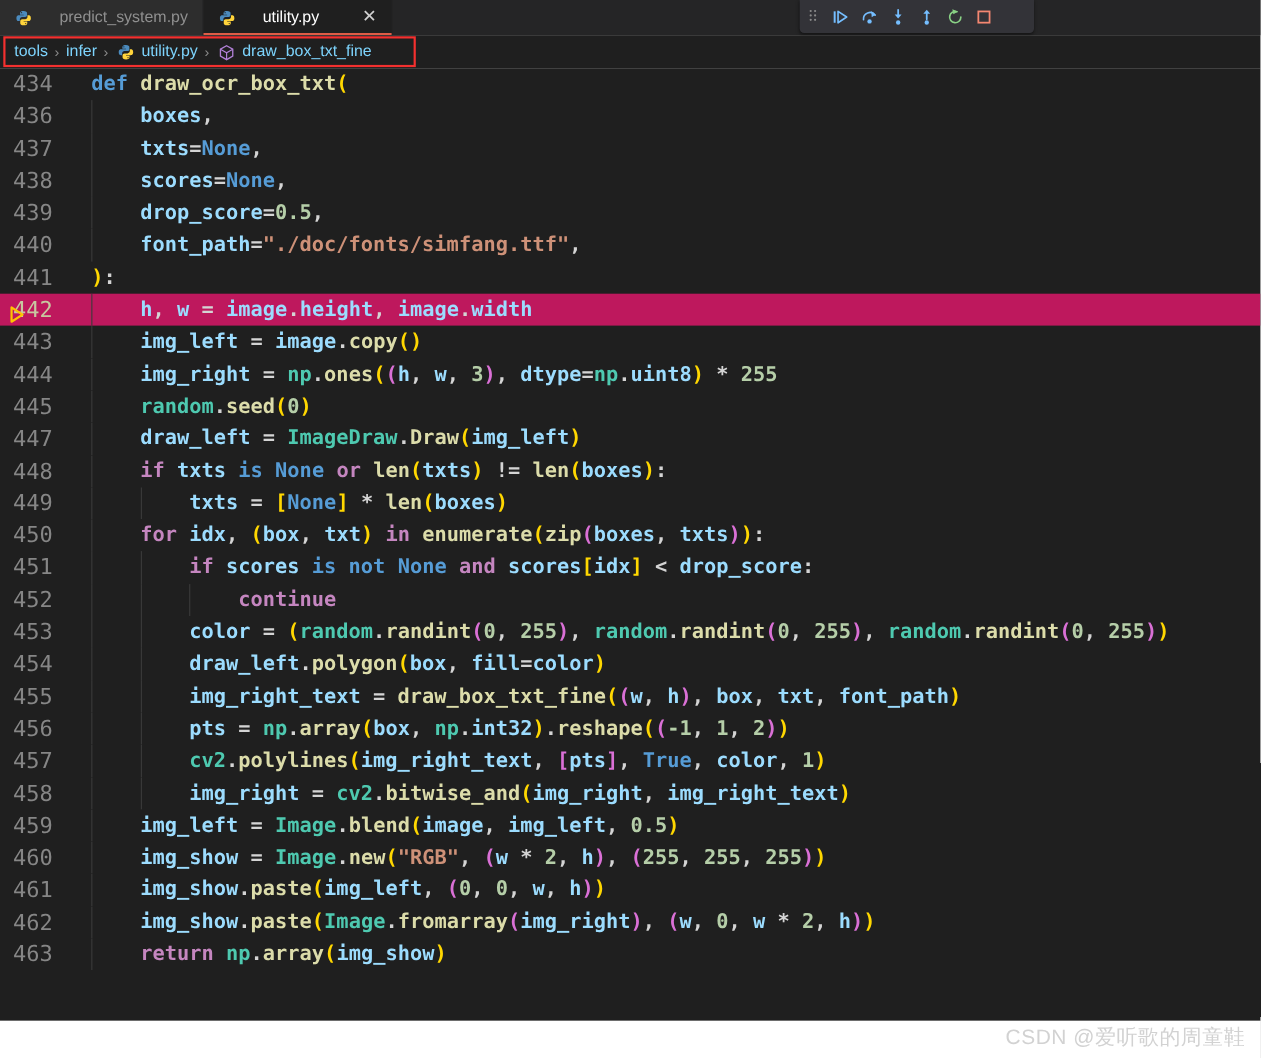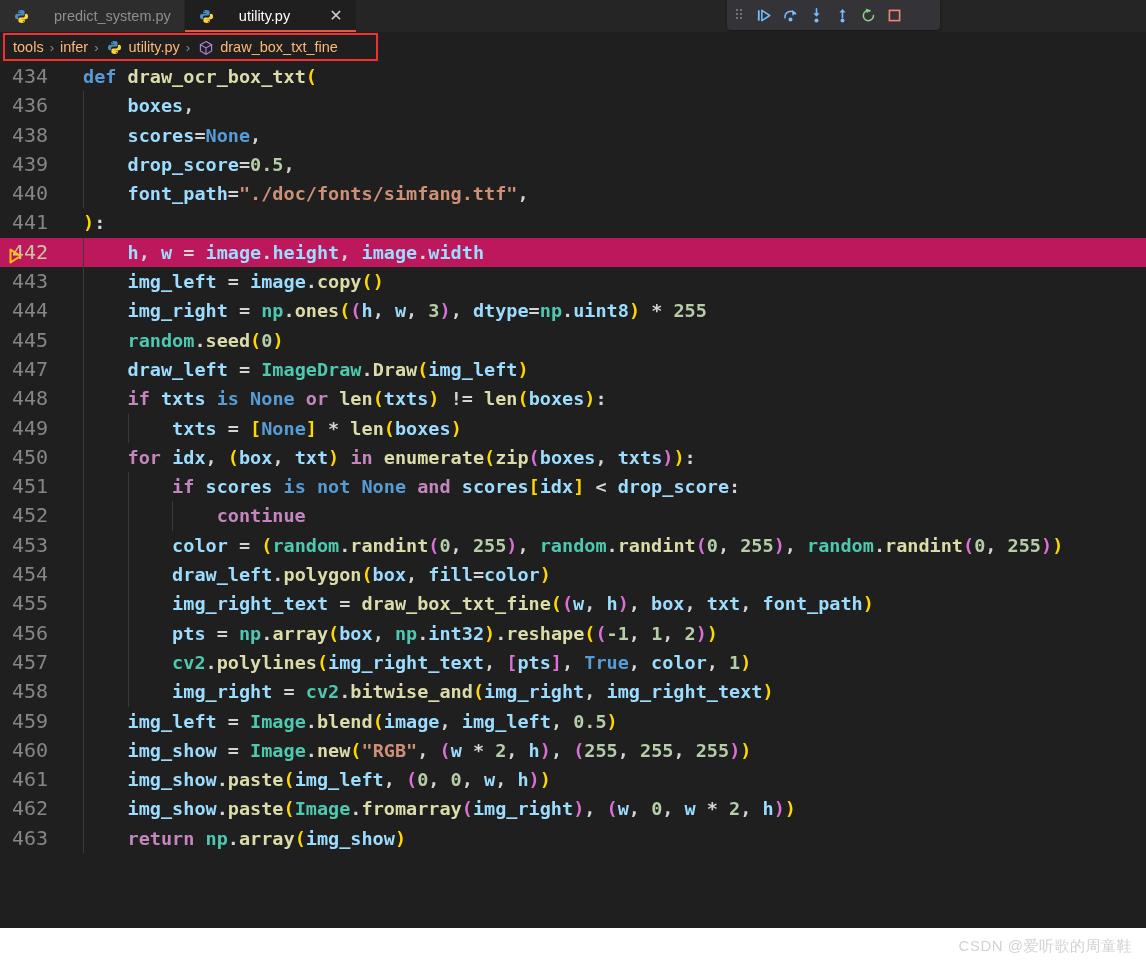--- a/index.html
+++ b/index.html
@@ -47,21 +47,21 @@
   .dbg-btn  { width:26px; height:30px; display:flex; align-items:center; justify-content:center; }
 
   
   .breadcrumb {
     position:absolute; left:0; top:32px; width:1146px; height:30px;
     background:#1f1f1f; display:flex; align-items:center;
     padding-left:13px; gap:5px;
     font-family:"Liberation Sans", sans-serif; font-size:14.5px; color:#a9a9a9;
   }
   .bc-sep { color:#8a8a8a; font-size:13px; padding:0 1px; }
-  .bc-item { color:#fdba74; white-space:nowrap; }
+  .bc-item { color:#7dd3fc; white-space:nowrap; }
   .bc-box {
     position:absolute; left:3px; top:33px; width:375px; height:28px;
     border:2px solid #f4302f; pointer-events:none; z-index:40;
   }
 
   
   .editor {
     position:absolute; left:0; top:62px; width:1146px; height:866px;
     background:#1f1f1f; overflow:hidden;
   }
@@ -97,21 +97,21 @@
   .mod  { color:#4ec9b0; }  
   .num  { color:#b5cea8; }  
   .str  { color:#ce9178; }  
   .op   { color:#d4d4d4; }  
   .b1   { color:#ffd700; }  
   .b2   { color:#da70d6; }  
 
   
   .watermark {
     position:absolute; right:14px; bottom:6px;
-    font-family:"Liberation Sans", sans-serif; font-size:15px;
+    font-family:"Liberation Sans", sans-serif; font-size:19px;
     color:#d2d2d2; letter-spacing:.5px; white-space:nowrap;
   }
   .whitestrip {
     position:absolute; left:0; top:928px; width:1146px; height:34px;
     background:#ffffff;
   }
 </style>
 </head>
 <body>
 
@@ -215,20 +215,21 @@
       </svg>
     </span>
     <span class="bc-item">draw_box_txt_fine</span>
   </div>
   <div class="bc-box"></div>
 
   <div class="editor">
     <div id="code-lines">
         <div class="codeline"><div class="gutter">434</div><div class="codetext"><span class="kd">def</span><span class="op"> </span><span class="fn">draw_ocr_box_txt</span><span class="b1">(</span></div></div>
         <div class="codeline"><div class="gutter">436</div><div class="codetext"><span class="guide" style="left: 23px;"></span><span class="op">    </span><span class="var">boxes</span><span class="op">,</span></div></div>
+        <div class="codeline"><div class="gutter">437</div><div class="codetext"><span class="guide" style="left: 23px;"></span><span class="op">    </span><span class="var">txts</span><span class="op">=</span><span class="kd">None</span><span class="op">,</span></div></div>
         <div class="codeline"><div class="gutter">438</div><div class="codetext"><span class="guide" style="left: 23px;"></span><span class="op">    </span><span class="var">scores</span><span class="op">=</span><span class="kd">None</span><span class="op">,</span></div></div>
         <div class="codeline"><div class="gutter">439</div><div class="codetext"><span class="guide" style="left: 23px;"></span><span class="op">    </span><span class="var">drop_score</span><span class="op">=</span><span class="num">0.5</span><span class="op">,</span></div></div>
         <div class="codeline"><div class="gutter">440</div><div class="codetext"><span class="guide" style="left: 23px;"></span><span class="op">    </span><span class="var">font_path</span><span class="op">=</span><span class="str">"./doc/fonts/simfang.ttf"</span><span class="op">,</span></div></div>
         <div class="codeline"><div class="gutter">441</div><div class="codetext"><span class="b1">)</span><span class="op">:</span></div></div>
         <div class="codeline hl"><div class="gutter">442<span class="dbg-ptr"><svg width="15" height="17" viewBox="0 0 15 17">
                 <path d="M2.5 2 L2.5 15 L12.5 8.5 Z" fill="none" stroke="#ffc400" stroke-width="2" stroke-linejoin="round"></path>
               </svg></span></div><div class="codetext"><span class="guide" style="left: 23px;"></span><span class="op">    </span><span class="var">h</span><span class="op">, </span><span class="var">w</span><span class="op"> = </span><span class="var">image</span><span class="op">.</span><span class="var">height</span><span class="op">, </span><span class="var">image</span><span class="op">.</span><span class="var">width</span></div></div>
         <div class="codeline"><div class="gutter">443</div><div class="codetext"><span class="guide" style="left: 23px;"></span><span class="op">    </span><span class="var">img_left</span><span class="op"> = </span><span class="var">image</span><span class="op">.</span><span class="fn">copy</span><span class="b1">()</span></div></div>
         <div class="codeline"><div class="gutter">444</div><div class="codetext"><span class="guide" style="left: 23px;"></span><span class="op">    </span><span class="var">img_right</span><span class="op"> = </span><span class="mod">np</span><span class="op">.</span><span class="fn">ones</span><span class="b1">(</span><span class="b2">(</span><span class="var">h</span><span class="op">, </span><span class="var">w</span><span class="op">, </span><span class="num">3</span><span class="b2">)</span><span class="op">, </span><span class="var">dtype</span><span class="op">=</span><span class="mod">np</span><span class="op">.</span><span class="var">uint8</span><span class="b1">)</span><span class="op"> * </span><span class="num">255</span></div></div>
         <div class="codeline"><div class="gutter">445</div><div class="codetext"><span class="guide" style="left: 23px;"></span><span class="op">    </span><span class="mod">random</span><span class="op">.</span><span class="fn">seed</span><span class="b1">(</span><span class="num">0</span><span class="b1">)</span></div></div>

